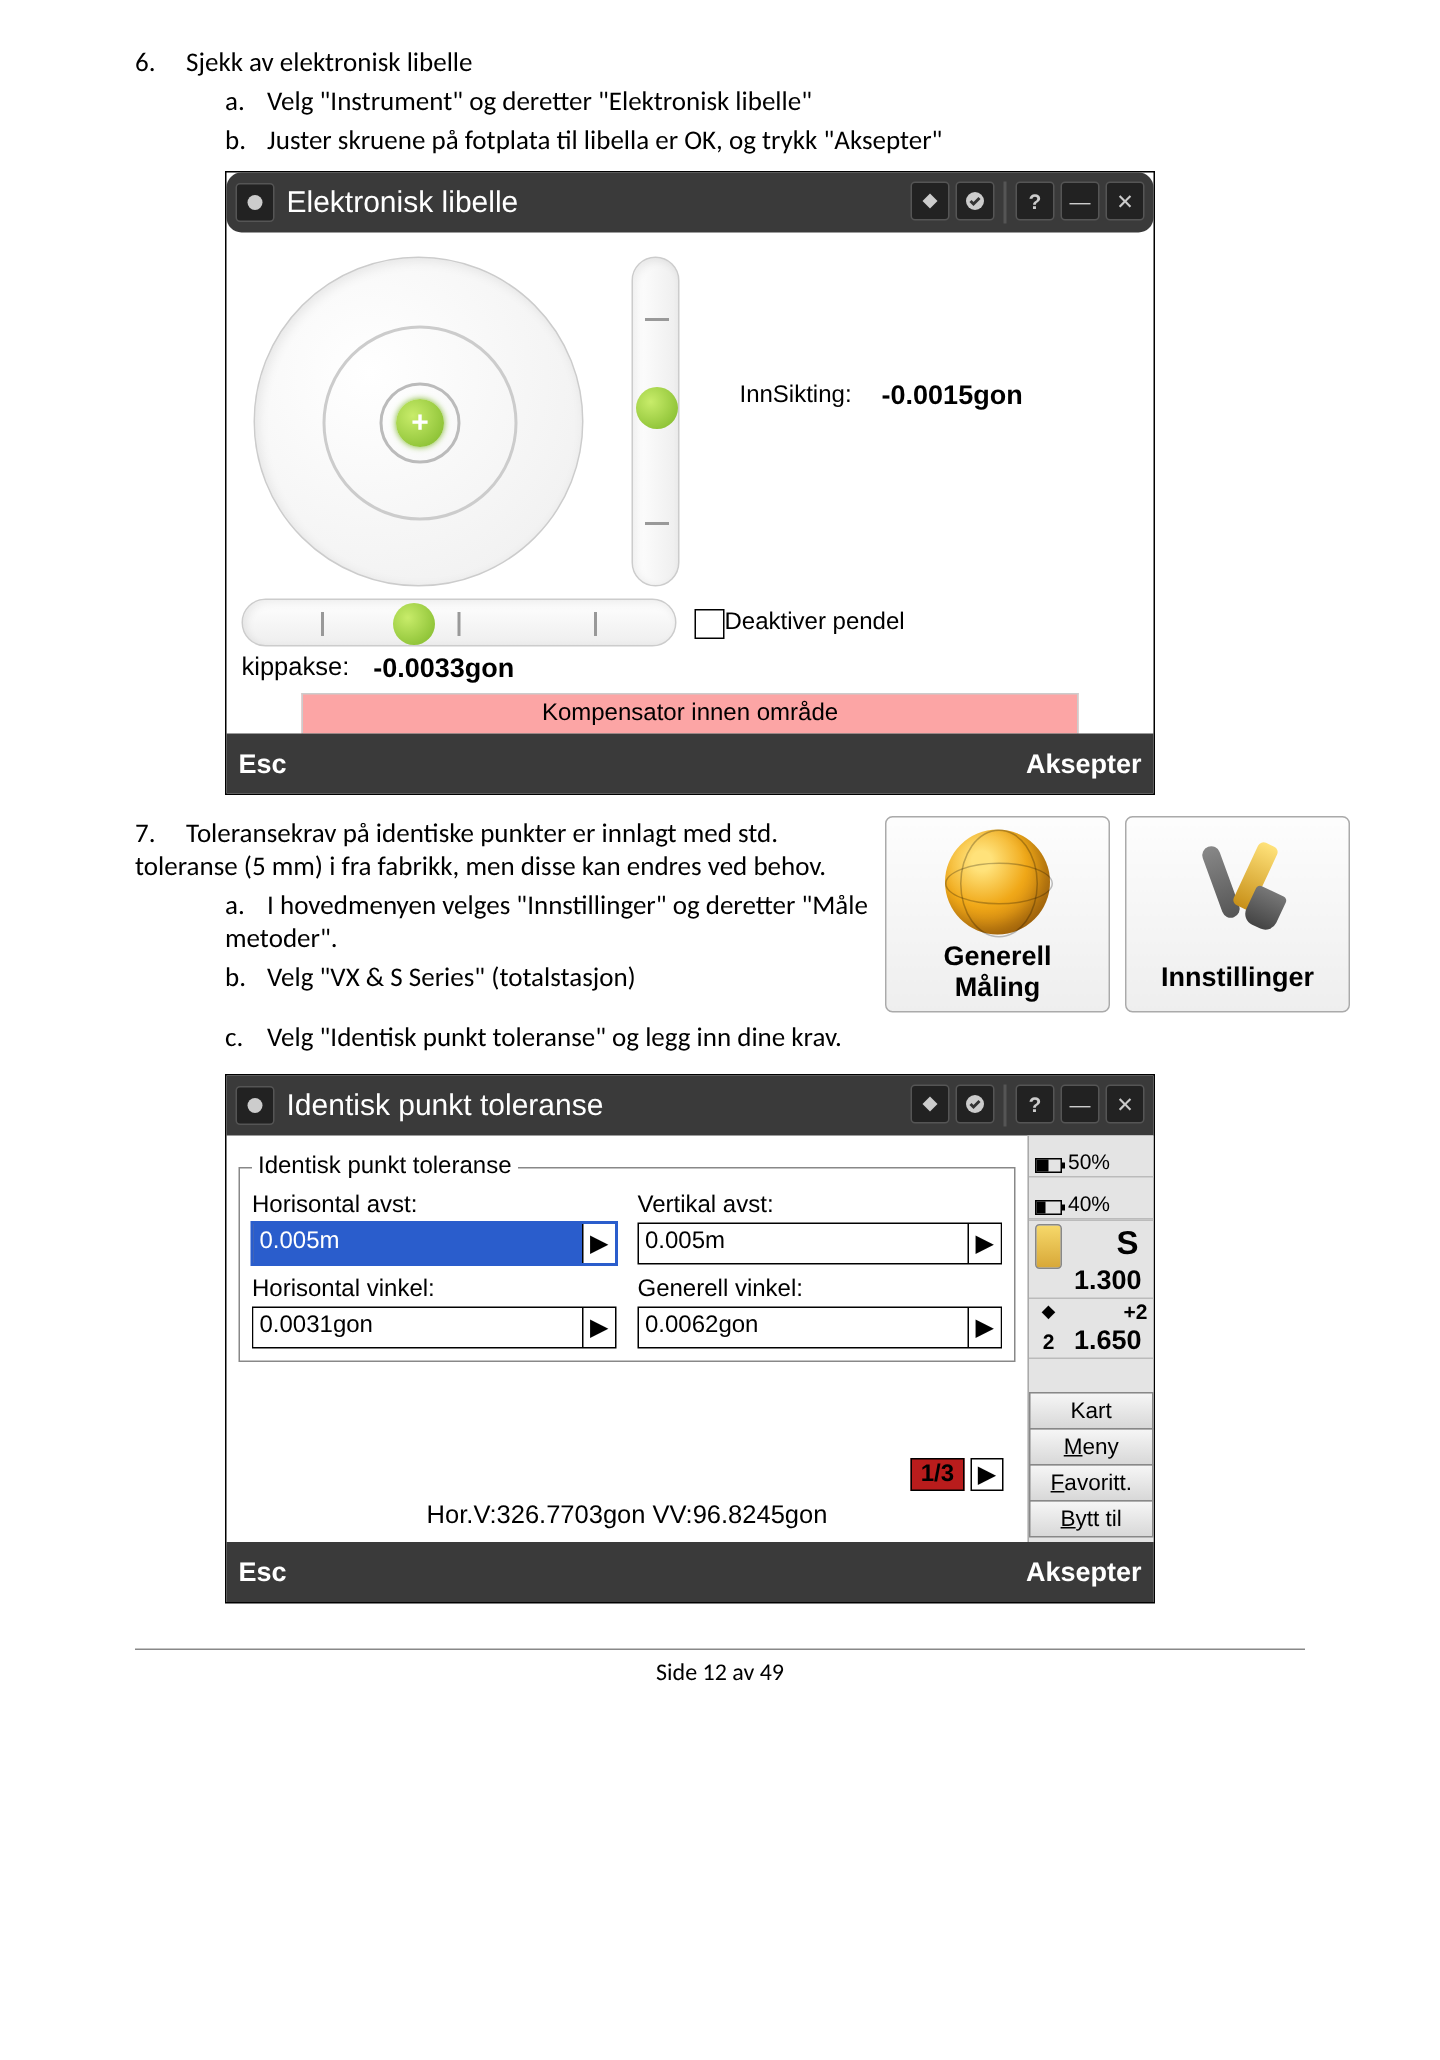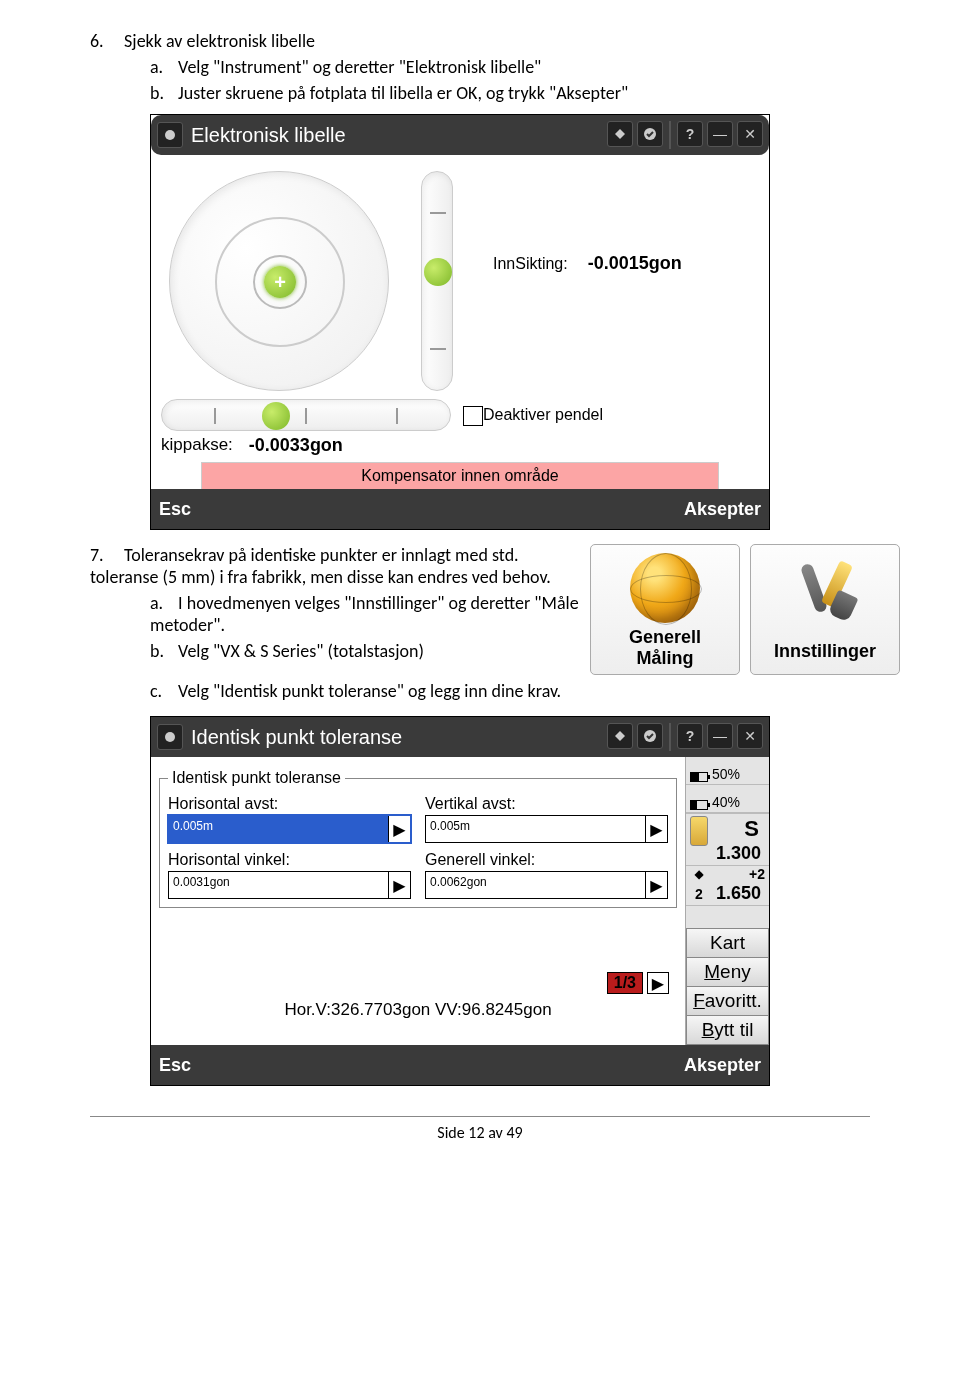--- a/index.html
+++ b/index.html
@@ -91,33 +91,33 @@
   .s2-body { display: flex; }
   .s2-main { flex: 1; padding: 6px 8px; }
   .s2-side { width: 84px; background: #e4e4e4; border-left: 1px solid #aaa; font-size: 14px; }
   .s2-fieldset { border: 1px solid #888; padding: 8px; margin-top: 6px; }
   .s2-legend { padding: 0 4px; }
   .s2-grid { display: grid; grid-template-columns: 1fr 1fr; gap: 8px 14px; }
   .s2-input-row { }
   .s2-label { font-size: 16px; margin-bottom: 2px; }
   .s2-combo { display: flex; border: 1px solid #000; height: 28px; }
   .s2-combo.sel { outline: 2px solid #2a5dcc; outline-offset: -1px; }
-  .s2-val { flex: 1; padding: 3px 4px; background: #fff; font-size: 12px; }
+  .s2-val { flex: 1; padding: 3px 4px; background: #fff; font-size: 16px; }
   .s2-val.hl { background: #2a5dcc; color: #fff; }
   .s2-arrow { width: 22px; background: #fff; border-left: 1px solid #000; display:flex; align-items:center; justify-content:center; }
   .s2-side-row { display:flex; align-items:flex-end; gap:4px; border-bottom:1px solid #bbb; padding:2px 4px; height: 28px; }
   .batt { width:18px; height:10px; border:1px solid #000; position:relative; }
   .batt::after { content:""; position:absolute; right:-3px; top:2px; width:2px; height:4px; background:#000; }
   .batt .fill { height:100%; background:#000; }
   .s2-side-big { text-align:right; font-weight:bold; font-size: 18px; padding:1px 4px; }
   .s2-side-bigS { text-align:right; font-weight:bold; font-size:22px; padding:0 6px; }
   .s2-side-subrow { display:flex; align-items:center; padding:0 4px; border-top:1px solid #bbb; }
   .s2-instr { width:18px; height:30px; background:linear-gradient(#f6d86a,#d8a838); border:1px solid #888; border-radius:3px; }
   .s2-side-btns { margin-top: 4px; }
-  .s2-sbtn { background: linear-gradient(#f6f6f6,#d8d8d8); border:1px solid #888; text-align:center; font-size:19px; padding:3px 0; margin-top:-1px; }
+  .s2-sbtn { background: linear-gradient(#f6f6f6,#d8d8d8); border:1px solid #888; text-align:center; font-size:15px; padding:3px 0; margin-top:-1px; }
   .s2-sbtn u { text-decoration: underline; }
   .s2-pager { display:flex; justify-content:flex-end; padding:4px 8px; gap:4px; align-items:center; }
   .s2-pgbox { border:1px solid #000; padding:1px 6px; background:#b91c1c; font-weight:bold; font-size:16px; }
   .s2-pgbtn { border:1px solid #000; width:22px; height:22px; display:flex; align-items:center; justify-content:center; background:#fff; }
   .s2-hor { text-align:center; padding:2px 0; font-size:17px; }
   .s2-footer { background:#3a3a3a; height:40px; display:flex; align-items:center; padding:0 8px; color:#fff; font-size:18px; }
 
   .page-foot { border-top: 1px solid #888; margin-top: 30px; text-align: center; padding-top: 6px; font-size: 16px; }
 </style>
 </head>

